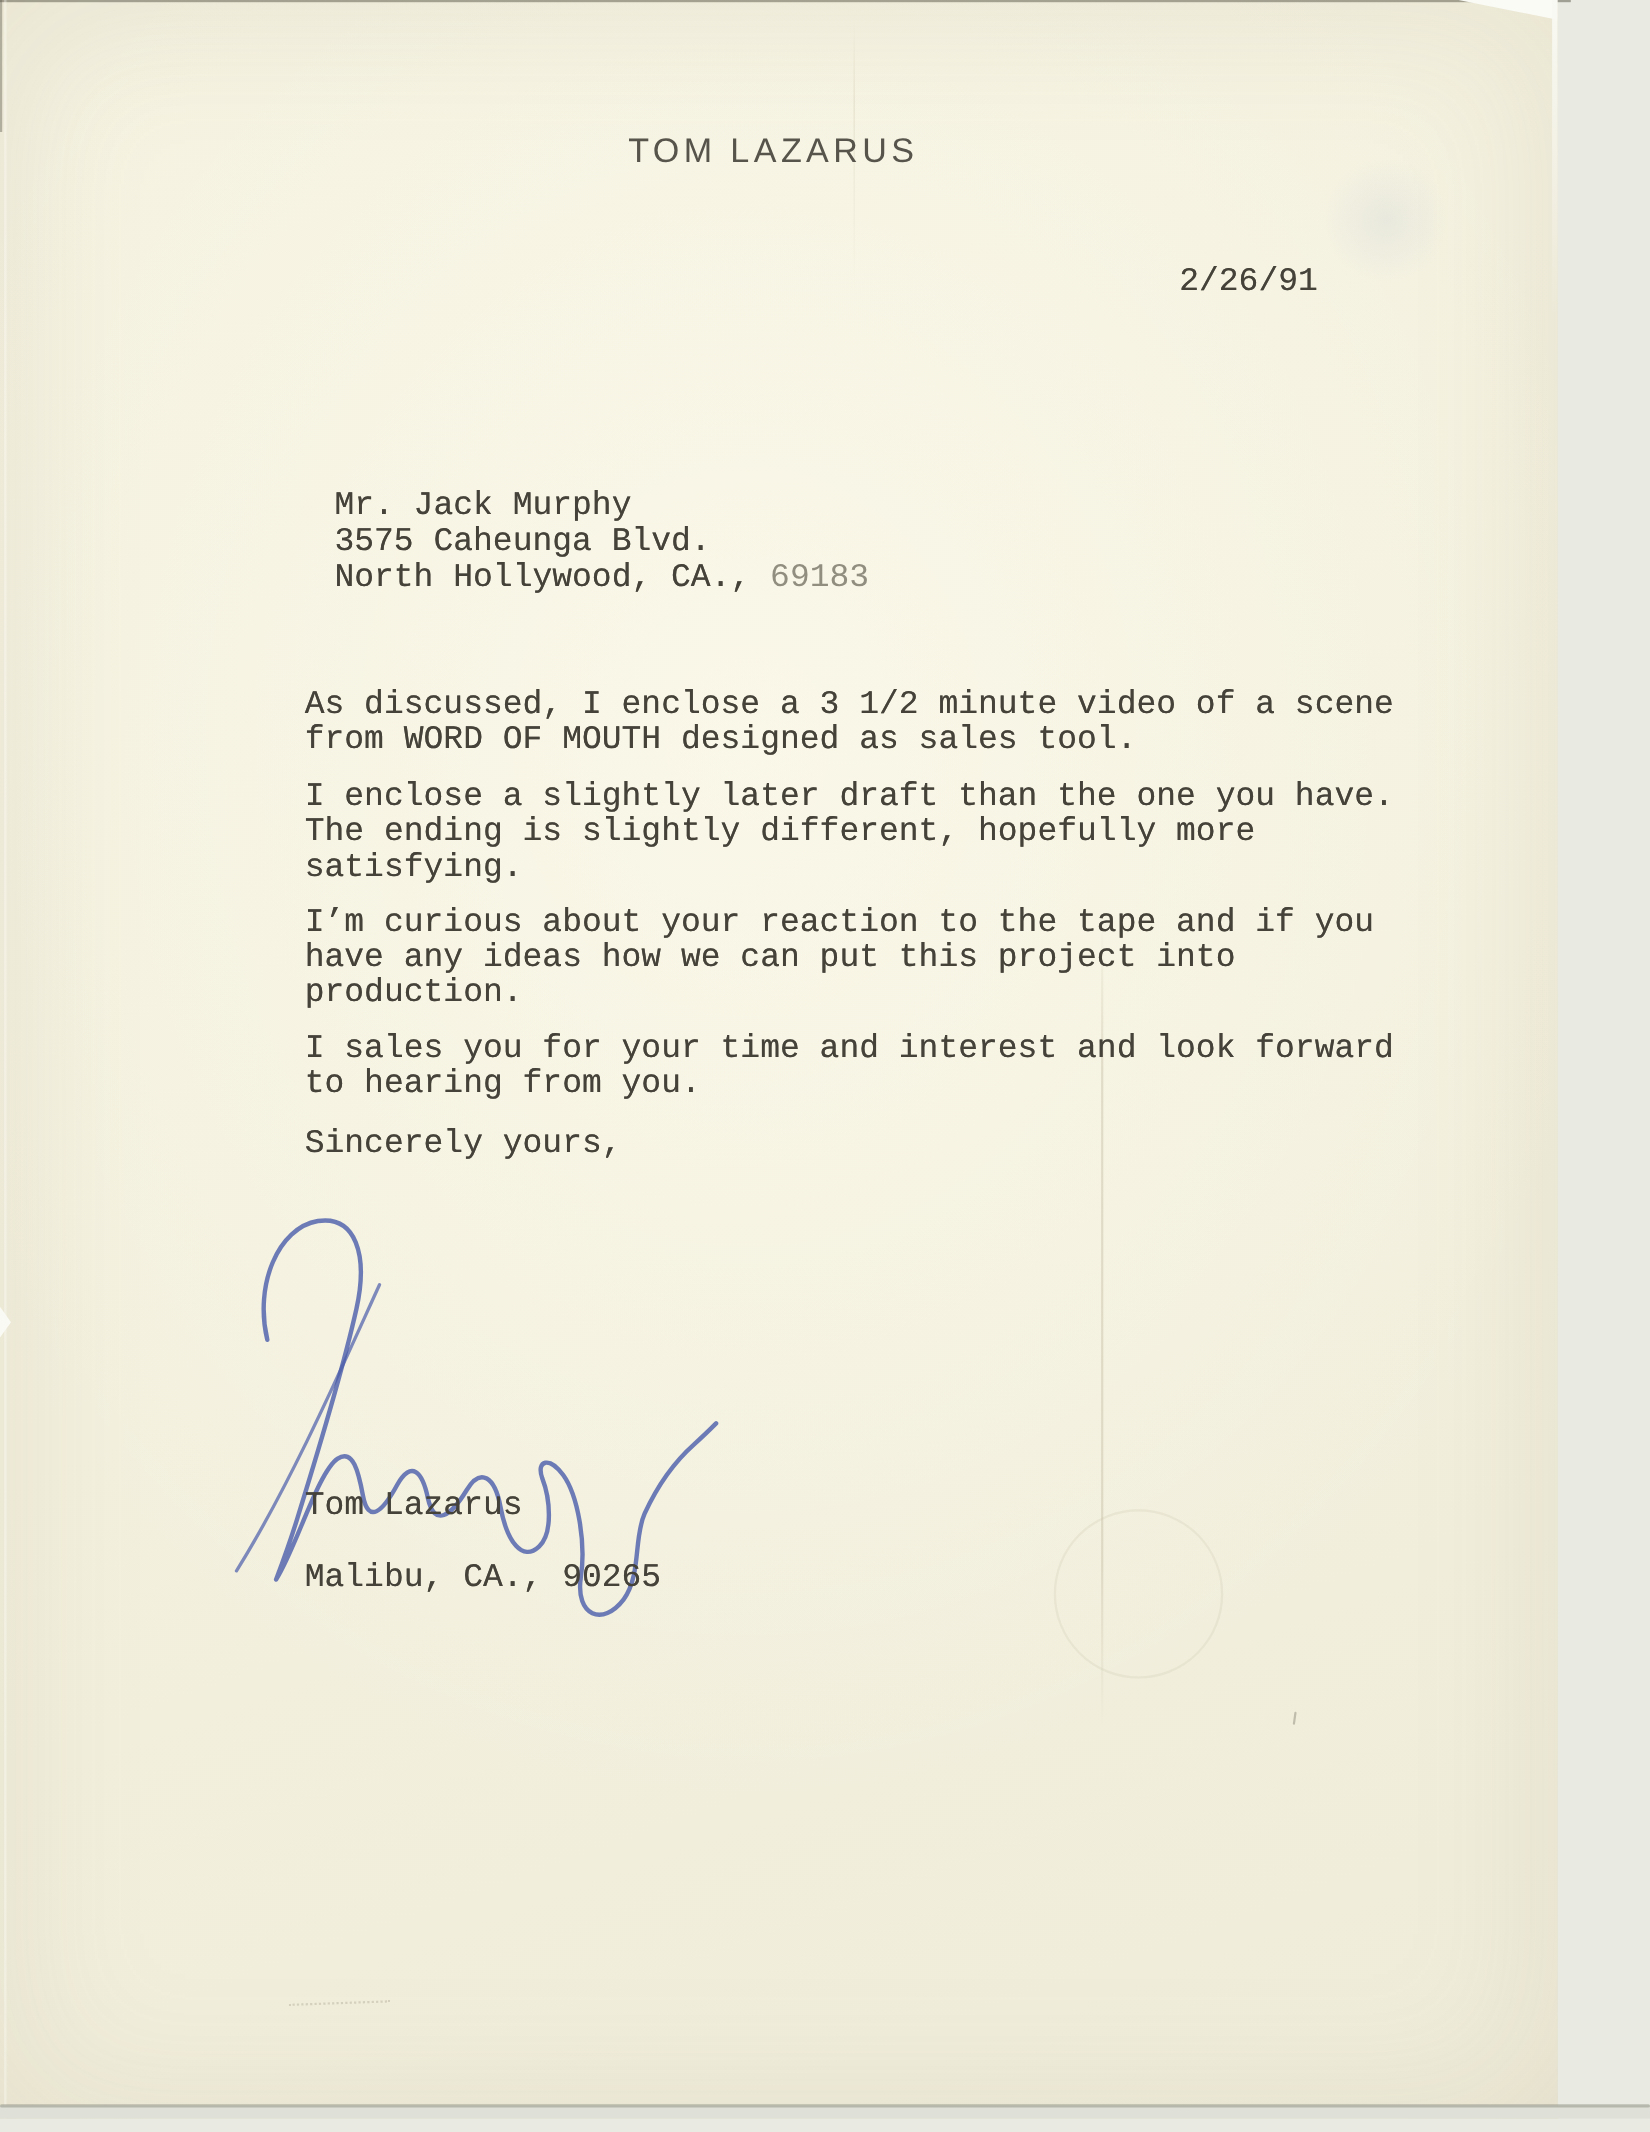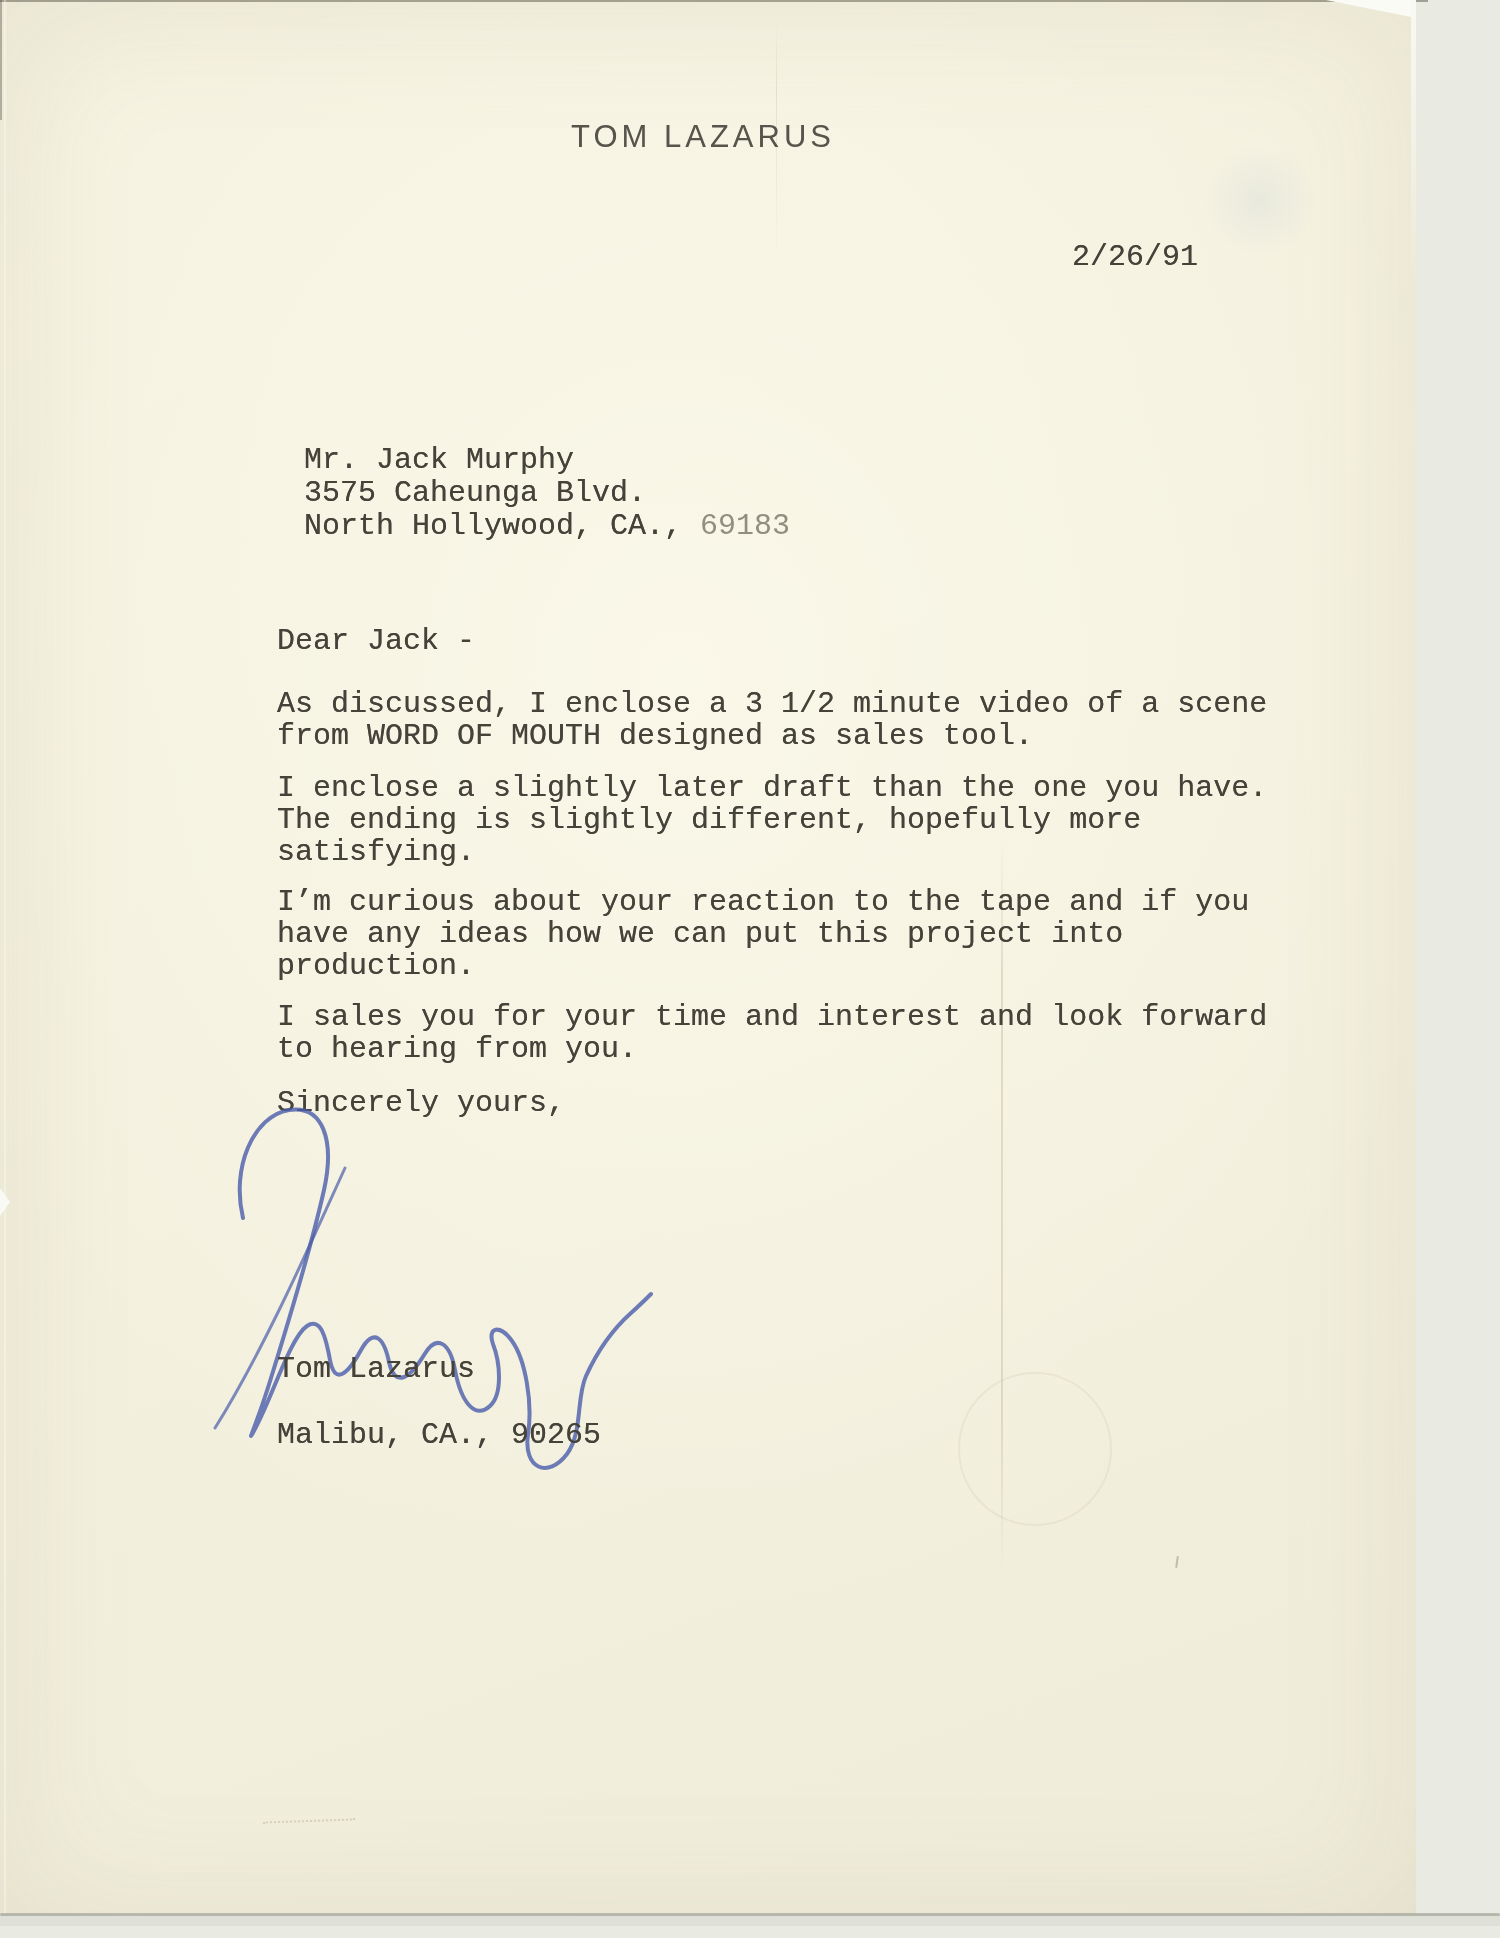--- a/index.html
+++ b/index.html
@@ -81,21 +81,20 @@
   <div class="pencil-mark"></div>
   <div class="speck"></div>
 
   <div class="letterhead">TOM LAZARUS</div>
 
   <div class="type date">2/26/91</div>
 
   <div class="type recipient"><span>Mr. Jack Murphy</span><br><span>3575 Caheunga Blvd.</span><br><span>North Hollywood, CA., </span><span class="zip-light">69183</span></div>
 
   <div class="type letter-body">
-    <div class="salutation">Dear Jack -</div>
     <div class="para p0">As discussed, I enclose a 3 1/2 minute video of a scene
 from WORD OF MOUTH designed as sales tool.</div>
     <div class="para p1">I enclose a slightly later draft than the one you have.
 The ending is slightly different, hopefully more
 satisfying.</div>
     <div class="para p2">I’m curious about your reaction to the tape and if you
 have any ideas how we can put this project into
 production.</div>
     <div class="para p3">I sales you for your time and interest and look forward
 to hearing from you.</div>

